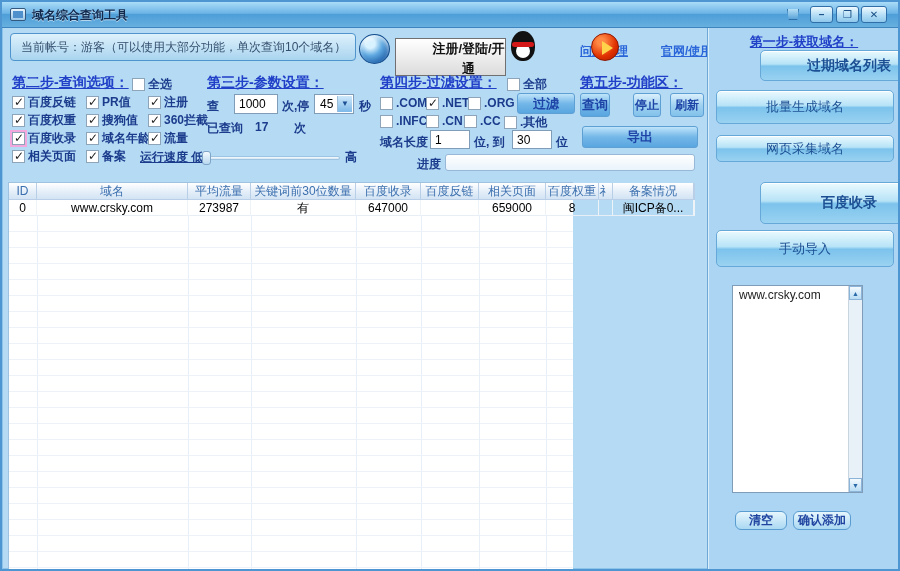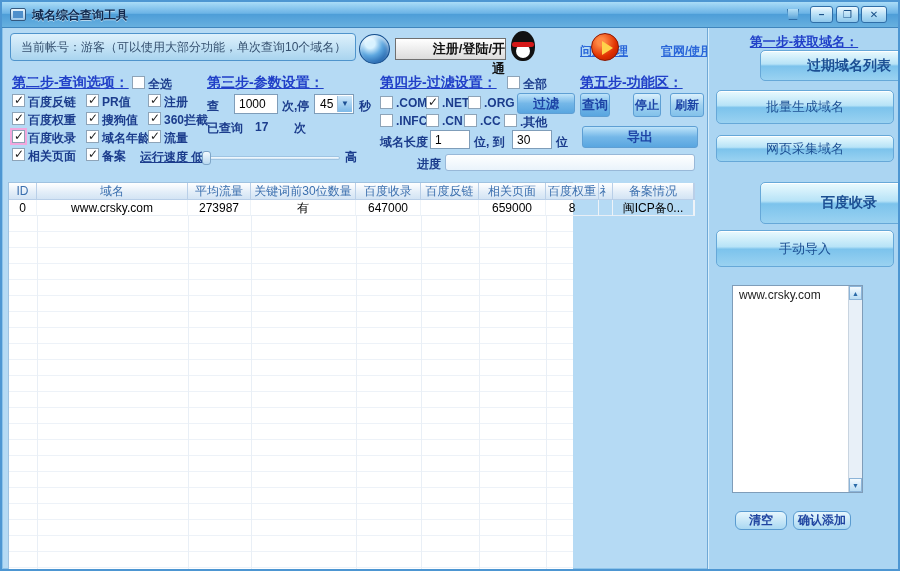--- a/index.html
+++ b/index.html
@@ -29,23 +29,23 @@
   .btn-close { left:859px; width:26px; }
 
   
   .account-box { position:absolute; left:8px; top:31px; width:346px; height:28px;
     border:1px solid #4f94cc; border-radius:4px;
     background:linear-gradient(#def1fc,#a9d4ef); color:#35506f; line-height:26px;
     padding-left:10px; white-space:nowrap; overflow:hidden; }
   .globe-icon { position:absolute; left:357px; top:32px; width:31px; height:30px; border-radius:50%;
     background:radial-gradient(circle at 35% 30%, #d9f2ff 0 18%, #5fa8e0 45%, #1d5ea8 80%);
     border:1px solid #164e8c; box-shadow:inset 0 3px 4px rgba(255,255,255,.7); }
-  .register-btn { position:absolute; left:393px; top:36px; width:111px; height:22px;
+  .register-btn { position:absolute; left:393px; top:36px; width:111px; height:38px;
     background:linear-gradient(#ffffff,#dcdcdc); border:1px solid #707070; color:#111;
-    font-size:13px; font-weight:bold; text-align:right; line-height:20px;padding-left:36px; }
+    font-size:13px; font-weight:bold; text-align:center; line-height:20px;padding-left:36px; }
   .qq-icon { position:absolute; left:507px; top:29px; width:28px; height:34px; }
   .qq-body { position:absolute; left:2px; top:0; width:24px; height:30px; background:#111;
     border-radius:50% 50% 46% 46%; }
   .qq-belly { position:absolute; left:7px; top:13px; width:14px; height:14px; background:#fff;
     border-radius:50%; }
   .qq-scarf { position:absolute; left:3px; top:11px; width:22px; height:5px; background:#d41818;
     border-radius:3px; }
   .top-link { position:absolute; top:41px; color:#2a66d9; font-weight:bold;
     text-decoration:underline; white-space:nowrap;margin-left:38px; }
   .link-issue { left:540px; }
@@ -55,21 +55,21 @@
     border:1px solid #8c1600; }
   .play-icon::after { content:""; position:absolute; left:10px; top:7px;
     border-left:11px solid #ffd24a; border-top:7px solid transparent; border-bottom:7px solid transparent; }
 
   
   .step-title { position:absolute; color:#2140c8; font-weight:bold; text-decoration:underline;
     font-size:14px; white-space:nowrap; }
   .lbl { position:absolute; color:#1b3c8c; font-weight:bold; white-space:nowrap; }
 
   
-  .cb { position:absolute; display:flex; white-space:nowrap; cursor:default; }
+  .cb { position:absolute; display:flex; align-items:center; white-space:nowrap; cursor:default; }
   .cb .box { width:13px; height:13px; background:#fff; border:1px solid #8ea4b8; margin-right:3px;
     position:relative; flex:0 0 13px; }
   .cb[data-checked="true"] .box::after { content:"\2713"; position:absolute; left:1px; top:-2px;
     color:#222; font-size:12px; font-weight:bold; }
   .cb .cbl { color:#1b3c8c; font-weight:bold; }
   .cb.focus .box { outline:2px solid #f2a7dd; }
 
   
   .tinput { position:absolute; background:#fff; border:1px solid #7f9db9; font-size:12px;
     padding:2px 4px; color:#000; }

